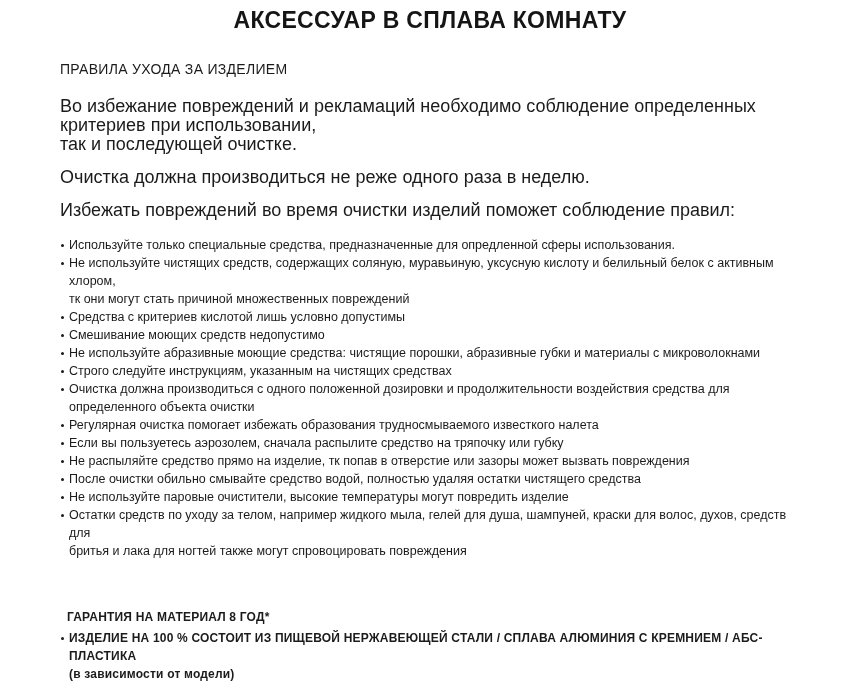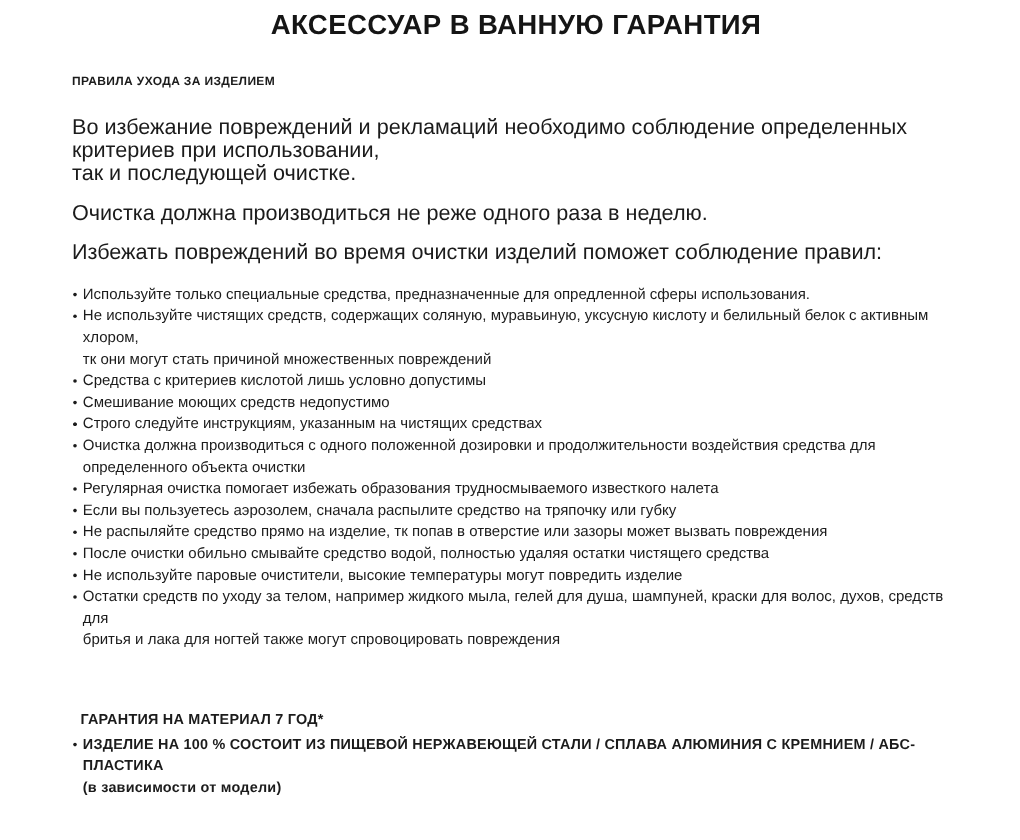--- a/index.html
+++ b/index.html
@@ -25,23 +25,23 @@
     font-size: 23px;
     line-height: 28px;
     font-weight: 700;
     text-align: center;
     letter-spacing: 0.3px;
     color: #151515;
     white-space: nowrap;
   }
   .care-heading {
     margin: 28px 0 0 0;
-    font-size: 10px;
+    font-size: 14px;
     line-height: 14px;
-    font-weight: 700;
+    font-weight: 400;
     letter-spacing: 0.3px;
     color: #1b1b1b;
   }
   .para {
     margin: 14px 0 0 0;
     font-size: 18px;
     line-height: 19px;
     white-space: pre-line;
   }
   .para.intro {
@@ -92,52 +92,52 @@
     font-weight: 700;
     letter-spacing: 0.2px;
   }
   ul.warranty .dot { top: 7.5px; }
 </style>
 </head>
 <body>
 
 <div class="page">
 
-  <h1 class="page-title">АКСЕССУАР В ВАННУЮ ГАРАНТИЯ</h1>
+  <h1 class="page-title">АКСЕССУАР В СПЛАВА КОМНАТУ</h1>
 
   <section>
     <h2 class="care-heading">ПРАВИЛА УХОДА ЗА ИЗДЕЛИЕМ</h2>
 
     <p class="para intro">Во избежание повреждений и рекламаций необходимо соблюдение определенных критериев при использовании,
 так и последующей очистке.</p>
     <p class="para">Очистка должна производиться не реже одного раза в неделю.</p>
     <p class="para">Избежать повреждений во время очистки изделий поможет соблюдение правил:</p>
 
     <ul class="bullets">
       <li><span class="dot"></span><span class="li-text">Используйте только специальные средства, предназначенные для опредленной сферы использования.</span></li>
       <li><span class="dot"></span><span class="li-text">Не используйте чистящих средств, содержащих соляную, муравьиную, уксусную кислоту и белильный белок с активным хлором,
 тк они могут стать причиной множественных повреждений</span></li>
       <li><span class="dot"></span><span class="li-text">Средства с критериев кислотой лишь условно допустимы</span></li>
       <li><span class="dot"></span><span class="li-text">Смешивание моющих средств недопустимо</span></li>
-      <li><span class="dot"></span></li>
+      <li><span class="dot"></span><span class="li-text">Не используйте абразивные моющие средства: чистящие порошки, абразивные губки и материалы с микроволокнами</span></li>
       <li><span class="dot"></span><span class="li-text">Строго следуйте инструкциям, указанным на чистящих средствах</span></li>
       <li><span class="dot"></span><span class="li-text">Очистка должна производиться с одного положенной дозировки и продолжительности воздействия средства для
 определенного объекта очистки</span></li>
       <li><span class="dot"></span><span class="li-text">Регулярная очистка помогает избежать образования трудносмываемого известкого налета</span></li>
       <li><span class="dot"></span><span class="li-text">Если вы пользуетесь аэрозолем, сначала распылите средство на тряпочку или губку</span></li>
       <li><span class="dot"></span><span class="li-text">Не распыляйте средство прямо на изделие, тк попав в отверстие или зазоры может вызвать повреждения</span></li>
       <li><span class="dot"></span><span class="li-text">После очистки обильно смывайте средство водой, полностью удаляя остатки чистящего средства</span></li>
       <li><span class="dot"></span><span class="li-text">Не используйте паровые очистители, высокие температуры могут повредить изделие</span></li>
       <li><span class="dot"></span><span class="li-text">Остатки средств по уходу за телом, например жидкого мыла, гелей для душа, шампуней, краски для волос, духов, средств для
 бритья и лака для ногтей также могут спровоцировать повреждения</span></li>
     </ul>
   </section>
 
   <section>
-    <h2 class="warranty-heading">ГАРАНТИЯ НА МАТЕРИАЛ 7 ГОД*</h2>
+    <h2 class="warranty-heading">ГАРАНТИЯ НА МАТЕРИАЛ 8 ГОД*</h2>
 
     <ul class="warranty">
       <li><span class="dot"></span><span class="li-text">ИЗДЕЛИЕ НА 100 % СОСТОИТ ИЗ ПИЩЕВОЙ НЕРЖАВЕЮЩЕЙ СТАЛИ / СПЛАВА АЛЮМИНИЯ С КРЕМНИЕМ / АБС-ПЛАСТИКА
 (в зависимости от модели)</span></li>
 
     </ul>
 
   </section>
 
 </div>

